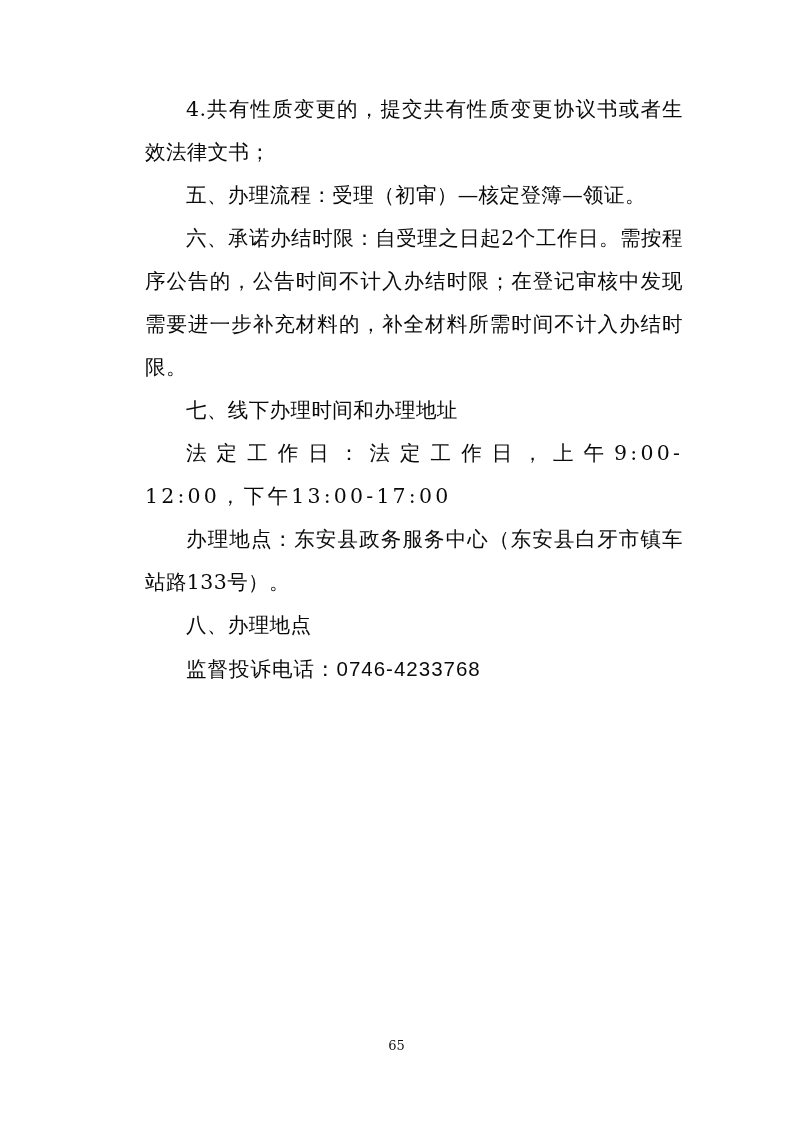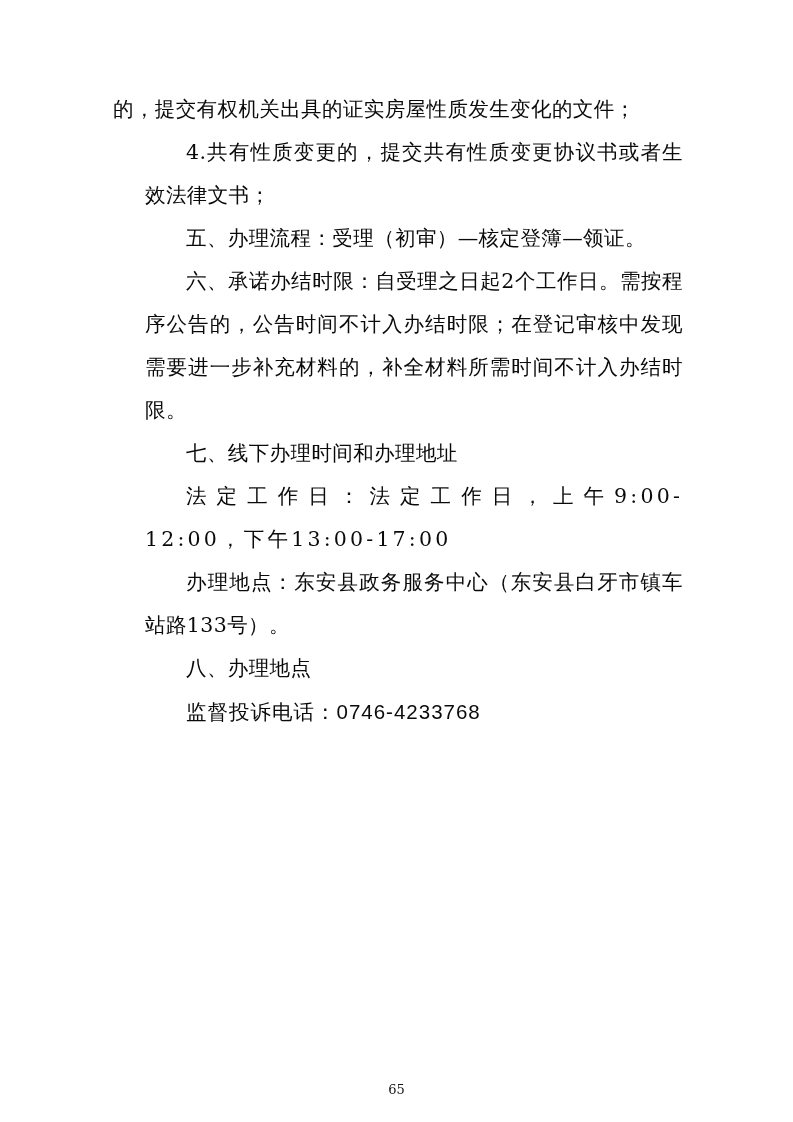--- a/index.html
+++ b/index.html
@@ -51,32 +51,28 @@
   }
   .page-number {
     position: absolute;
     left: 0;
     right: 0;
     top: 1038px;
     text-align: center;
     font-size: 13px;
     font-family: "DejaVu Serif", "Liberation Serif", serif;
     color: #111;
-    margin-top: 44px;
   }
 </style>
 </head>
 <body>
 
 <div class="page">
   <div class="content">
 
-    <p class="noindent">
-      <span>的，提交有权机关出具的证实房屋性质发生变化的文件；</span>
-    </p>
 
     <p class="indent">
       <span>4.共有性质变更的，提交共有性质变更协议书或者生效法律文书；</span>
     </p>
 
 
     <p class="indent">
       <span class="heading">五、办理流程：</span><span>受理（初审）—核定登簿—领证。</span>
     </p>
 

